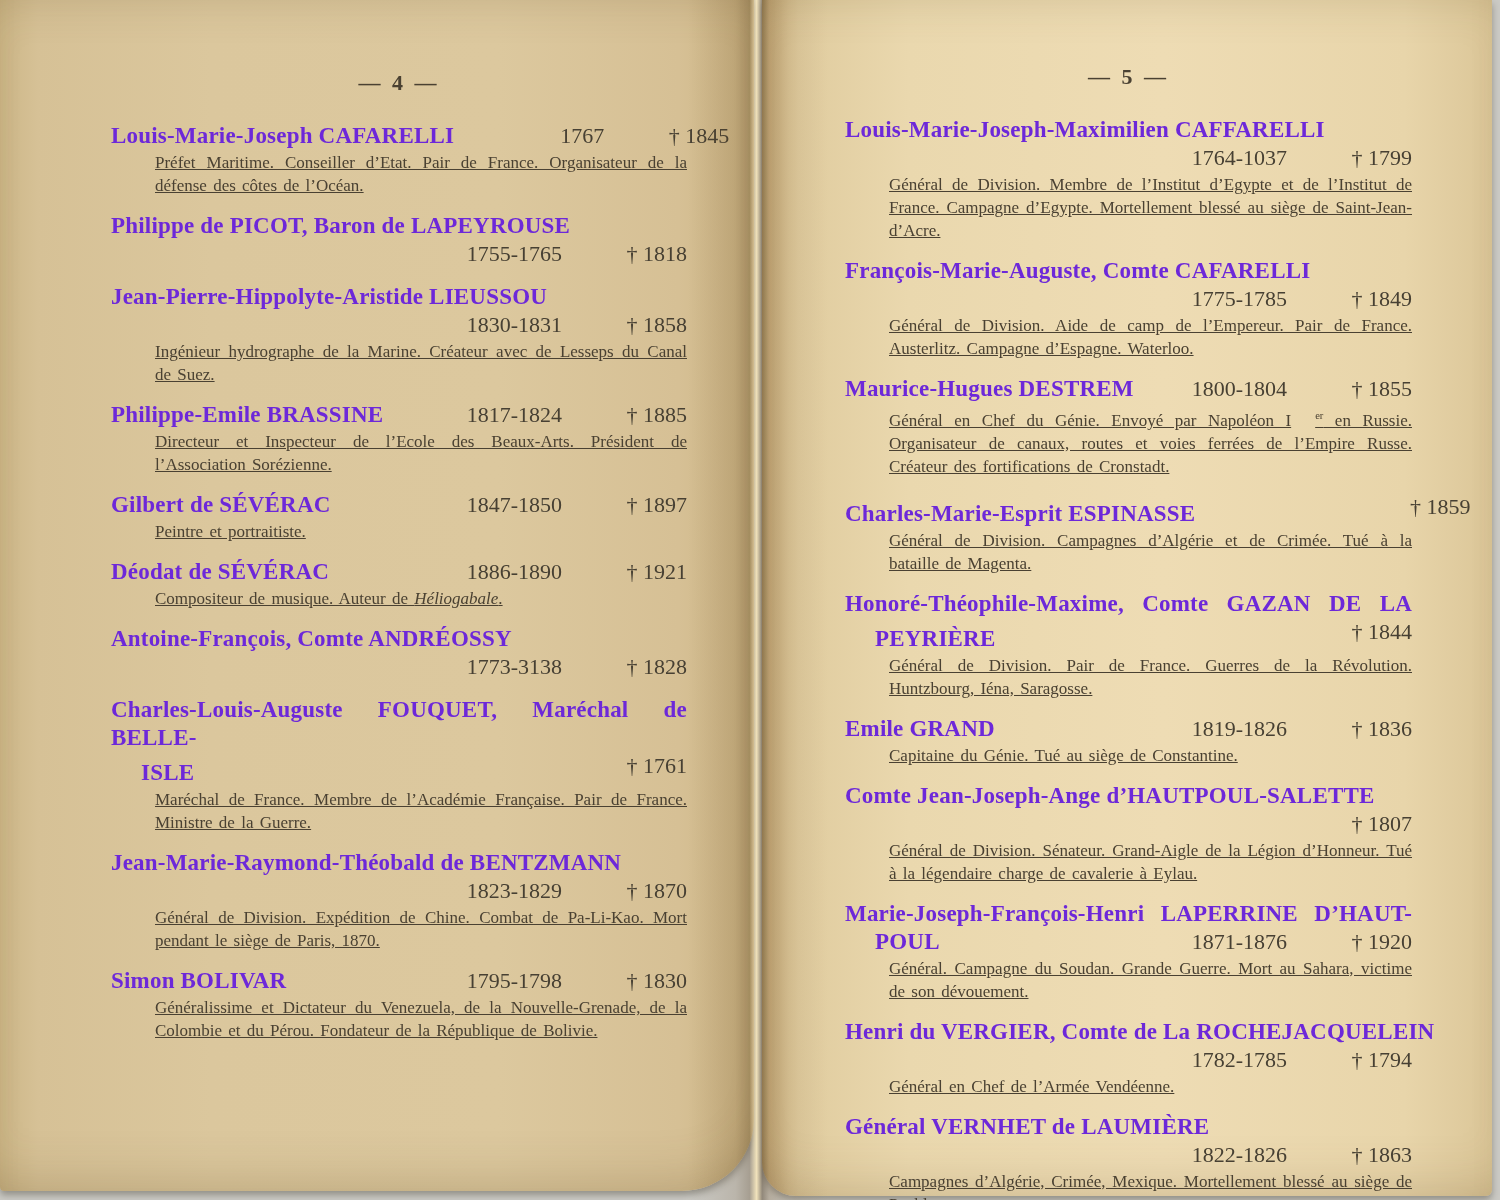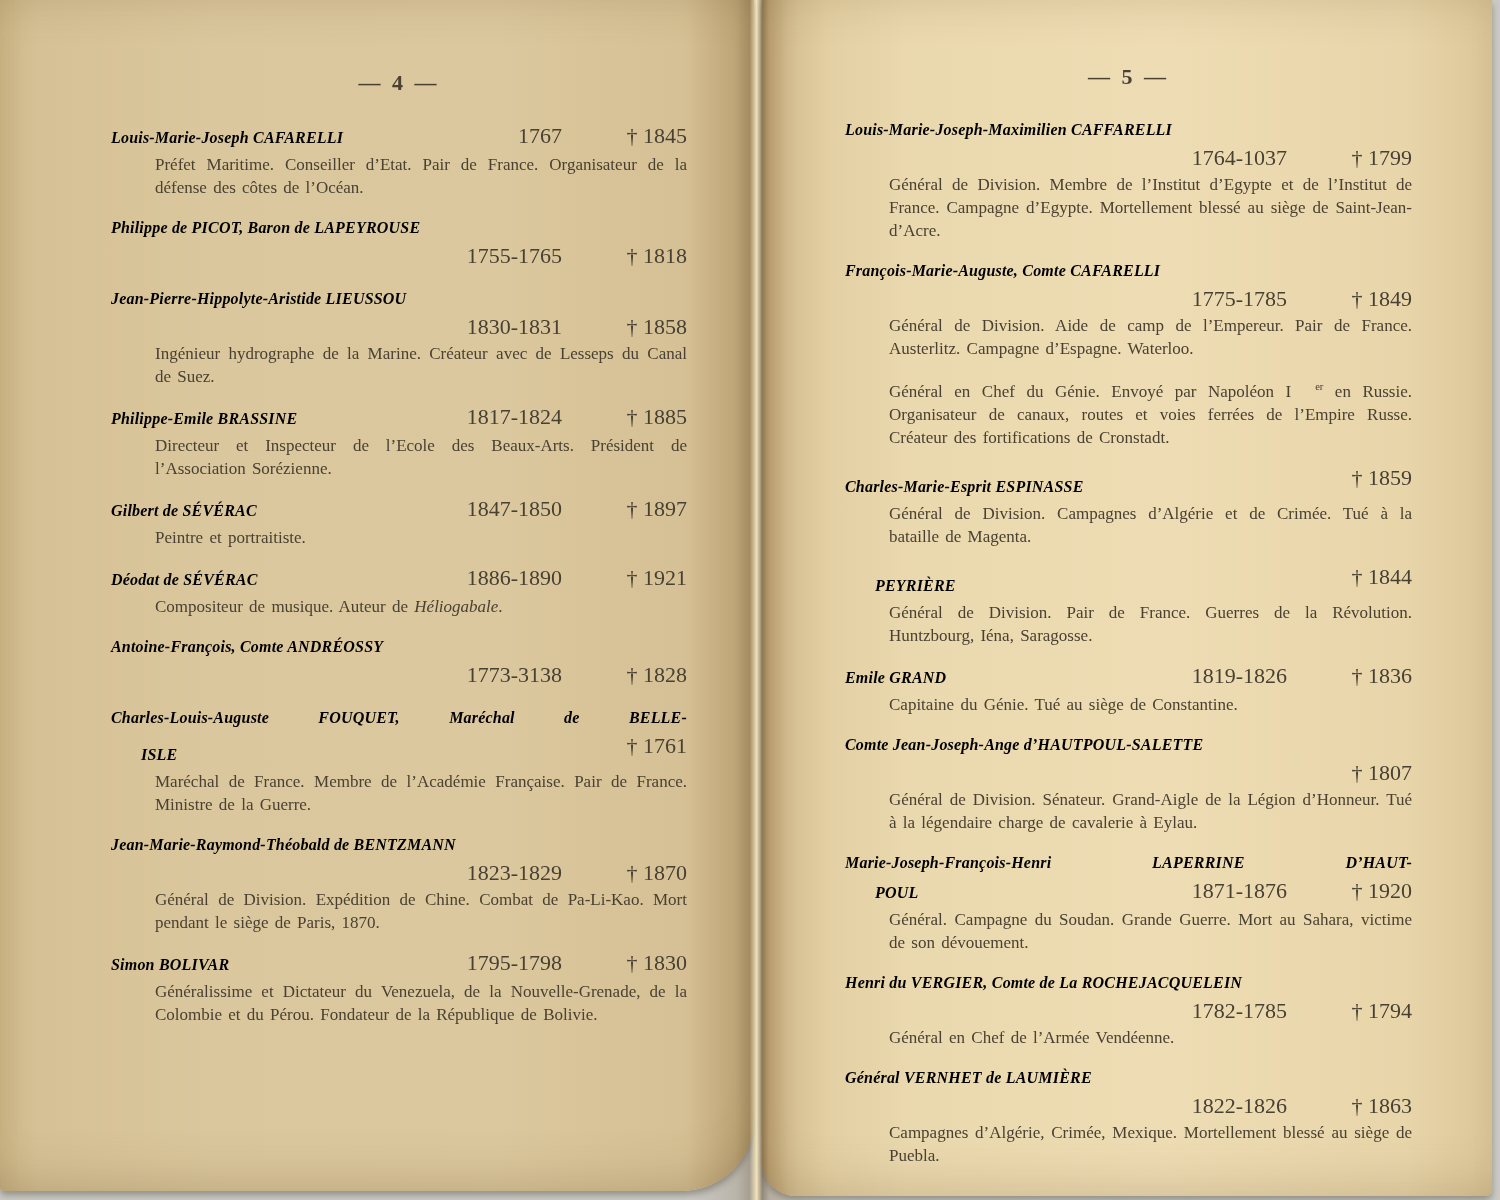--- a/index.html
+++ b/index.html
@@ -41,33 +41,32 @@
   .content-left{left:111px;width:576px;}
   .content-right{left:845px;width:567px;}
   .pagenum{
     text-align:center;font-size:22px;color:#4a4132;
     margin:70px 0 26px 0;letter-spacing:3px;font-weight:700;
   }
   .content-right .pagenum{margin-top:64px;}
   .entry{margin-bottom:15px;}
   .row{display:flex;align-items:baseline;line-height:28px;}
   .name{
-    font-weight:700;font-size:16px;color:#000000;letter-spacing:.2px;
+    font-weight:700;font-size:23px;color:#6d28d9;letter-spacing:.2px;
     white-space:nowrap;
-    font-style:italic;
   }
   .name.justify{flex:1;white-space:normal;text-align:justify;text-align-last:justify;}
   .name.cont{padding-left:30px;}
   .dates{display:flex;margin-left:auto;font-size:22px;color:#474033;flex:none;}
   .attended{min-width:150px;text-align:right;}
   .died{min-width:125px;text-align:right;}
   .desc{
     margin:1px 0 0 0;padding-left:44px;
     font-size:17px;line-height:23px;color:#4a4132;
-    text-align:justify;word-spacing:2px;
+    text-align:justify;word-spacing:2px;text-decoration:underline;
   }
   .desc i{font-style:italic;}
   .desc sup{font-size:62%;margin-left:24px;}
 </style>
 </head>
 <body>
 
 <div class="page page-left"></div>
 <div class="page page-right"></div>
 <div class="gutter"></div>
@@ -208,33 +207,43 @@
         </div>
         <div class="row">
           <span class="dates">
             <span class="attended">1775-1785</span>
             <span class="died">† 1849</span>
           </span>
         </div>
         <p class="desc"><span>Général de Division. Aide de camp de l’Empereur. Pair de France. Austerlitz. Campagne d’Espagne. Waterloo.</span></p>
       </div>
       <div class="entry">
+        <div class="row">
+          <span class="name">Maurice-Hugues DESTREM</span>
+          <span class="dates">
+            <span class="attended">1800-1804</span>
+            <span class="died">† 1855</span>
+          </span>
+        </div>
         <p class="desc"><span>Général en Chef du Génie. Envoyé par Napoléon I</span><sup>er</sup><span> en Russie. Organisateur de canaux, routes et voies ferrées de l’Empire Russe. Créateur des fortifications de Cronstadt.</span></p>
       </div>
       <div class="entry">
         <div class="row">
           <span class="name">Charles-Marie-Esprit ESPINASSE</span>
           <span class="dates">
             <span class="attended"></span>
             <span class="died">† 1859</span>
           </span>
         </div>
         <p class="desc"><span>Général de Division. Campagnes d’Algérie et de Crimée. Tué à la bataille de Magenta.</span></p>
       </div>
       <div class="entry">
+        <div class="row">
+          <span class="name justify">Honoré-Théophile-Maxime, Comte GAZAN DE LA</span>
+        </div>
         <div class="row">
           <span class="name cont">PEYRIÈRE</span>
           <span class="dates">
             <span class="attended"></span>
             <span class="died">† 1844</span>
           </span>
         </div>
         <p class="desc"><span>Général de Division. Pair de France. Guerres de la Révolution. Huntzbourg, Iéna, Saragosse.</span></p>
       </div>
       <div class="entry">

